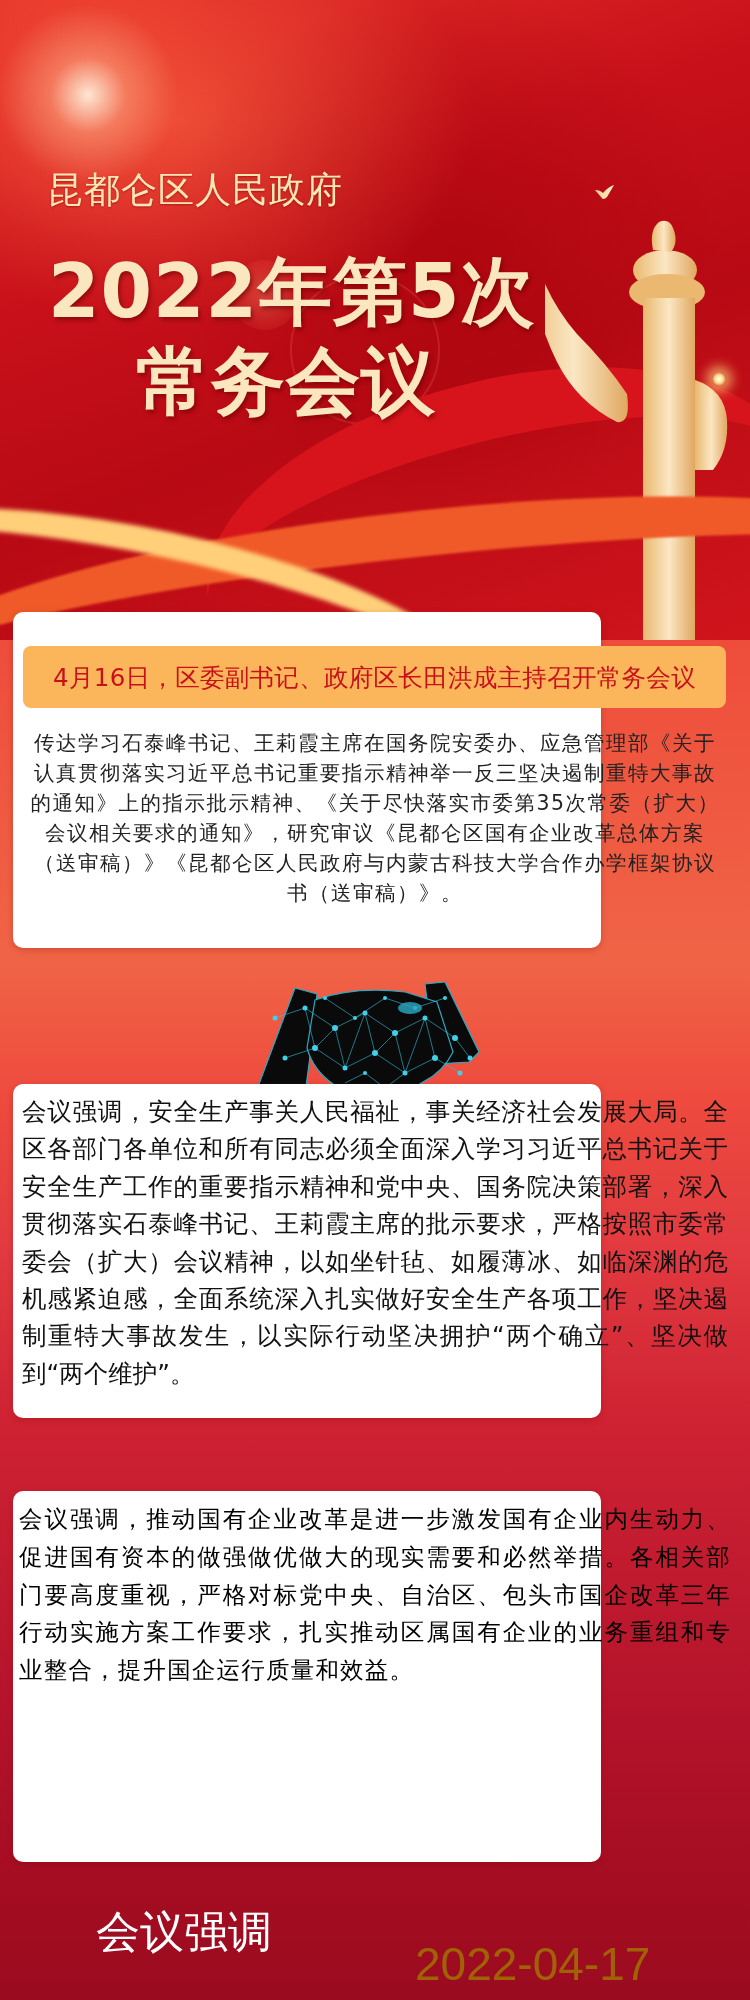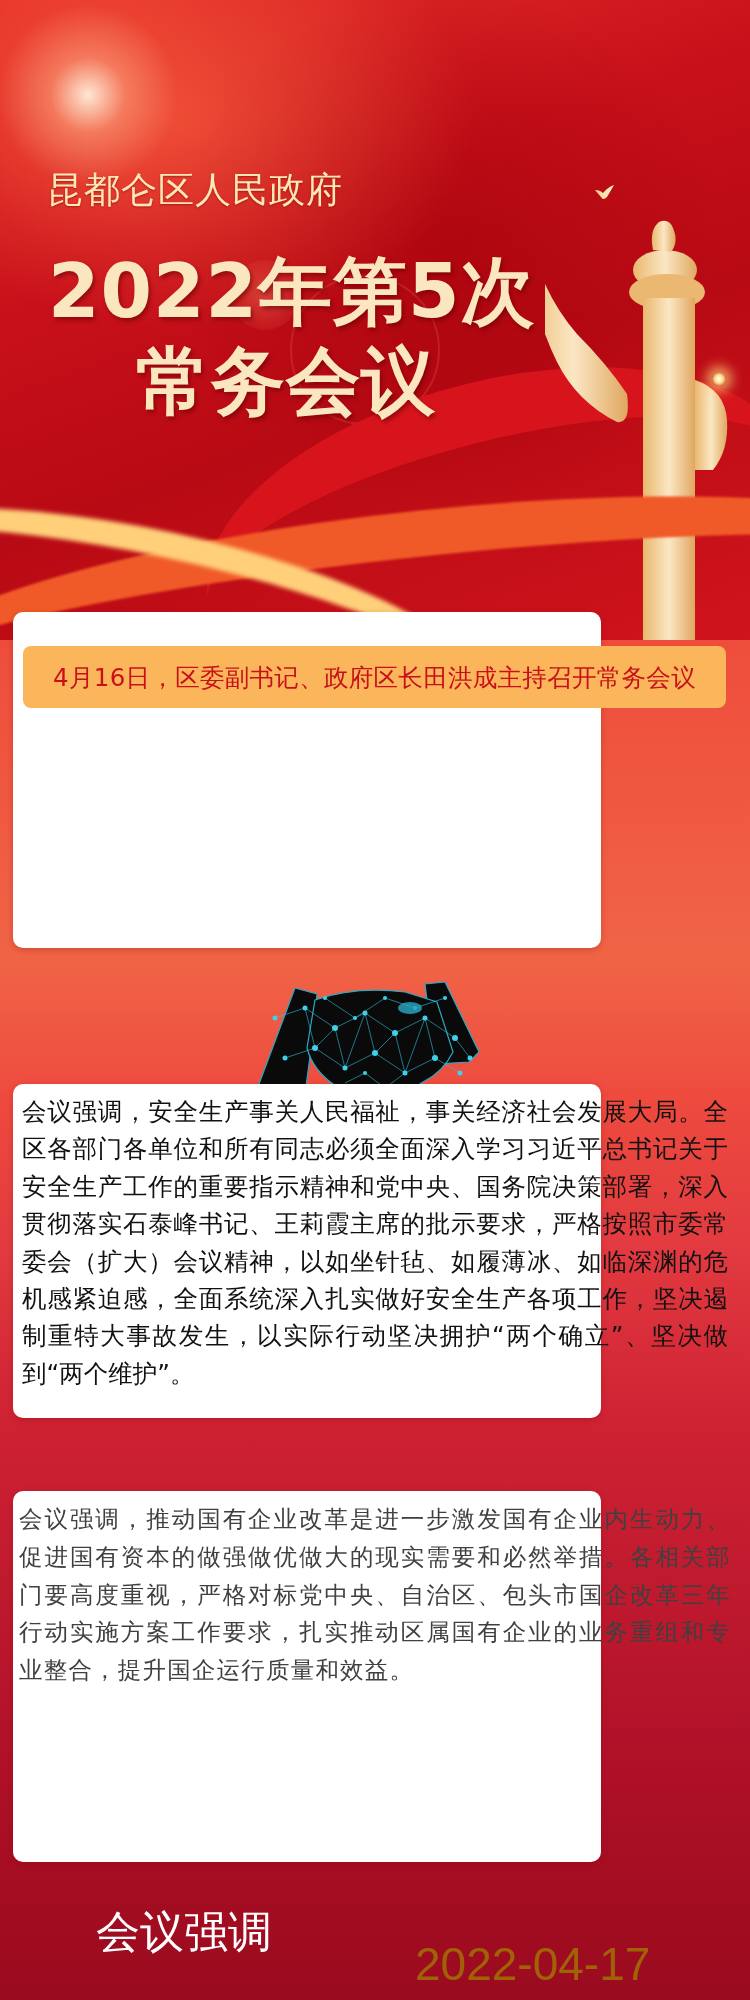--- a/index.html
+++ b/index.html
@@ -89,21 +89,21 @@
   .card2 { top: 1084px; height: 334px; padding-left: 23px; }
   .card2 .body {
     position: absolute; left: 9px; top: 9px; width: 706px;
     font-size: 24.5px; line-height: 37.4px; color: #111; text-align: justify; letter-spacing: 0px;
     font-family: "DejaVu Sans", sans-serif;
   }
 
   .card3 { top: 1491px; height: 371px; }
   .card3 .body {
     position: absolute; left: 6px; top: 10px; width: 712px;
-    font-size: 23.5px; line-height: 37.8px; color: #404040; text-align: justify; letter-spacing: 1.2px;
+    font-size: 23.5px; line-height: 37.8px; color: #000000; text-align: justify; letter-spacing: 1.2px;
     font-family: Liberation Serif, serif;
   }
   .card3 .body p { margin: 0; }
 
   
   .footer-site {
     position: absolute; left: 96px; top: 1903px; font-size: 44px; color: #ffffff;
     font-family: "DejaVu Sans", sans-serif; letter-spacing: 0px;
   }
   .footer-date {
@@ -158,20 +158,21 @@
 
   <div class="subtitle">昆都仑区人民政府</div>
   <div class="title">
     <span class="l1">2022年第5次</span>
     <span class="l2">常务会议</span>
   </div>
 </div>
 
 <div class="card card1">
   <div class="card-header">4月16日，区委副书记、政府区长田洪成主持召开常务会议</div>
+  <div class="body">传达学习石泰峰书记、王莉霞主席在国务院安委办、应急管理部《关于认真贯彻落实习近平总书记重要指示精神举一反三坚决遏制重特大事故的通知》上的指示批示精神、《关于尽快落实市委第35次常委（扩大）会议相关要求的通知》，研究审议《昆都仑区国有企业改革总体方案（送审稿）》《昆都仑区人民政府与内蒙古科技大学合作办学框架协议书（送审稿）》。</div>
 </div>
 
 <svg class="handshake" viewBox="0 0 240 122">
   <g fill="#0a0a0a" stroke="#2aa9c4" stroke-width="1.2">
     <path d="M40 10 l22 6 l-4 40 l-8 60 l-40 -2 l-6 -8 z"></path>
     <path d="M170 6 l20 -2 l34 70 l-10 10 l-34 2 z"></path>
     <path d="M60 22 q40 -14 90 -8 l32 10 l16 50 q-10 20 -30 30 q-20 14 -40 16 q-30 2 -50 -14 q-20 -14 -26 -36 z"></path>
   </g>
   <g stroke="#2fc3de" stroke-width="0.7" opacity="0.85" fill="none">
     <path d="M20 40 L50 30 L80 50 L110 35 L140 55 L170 40 L200 60 L215 80"></path>

